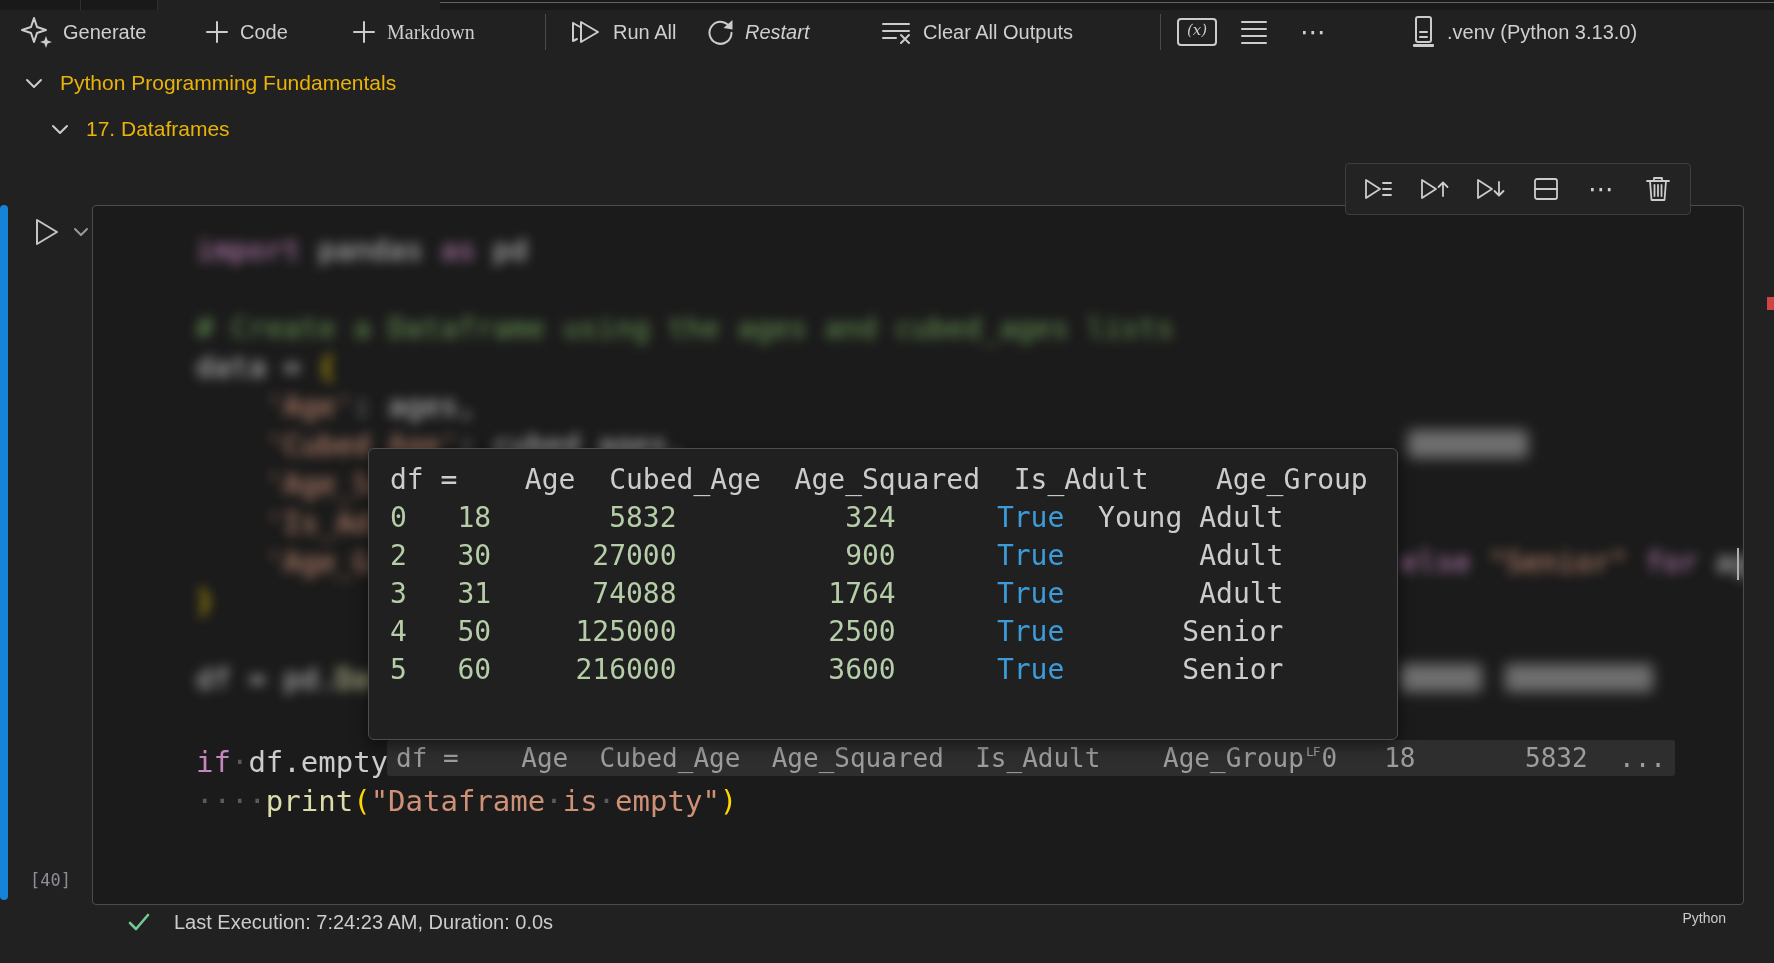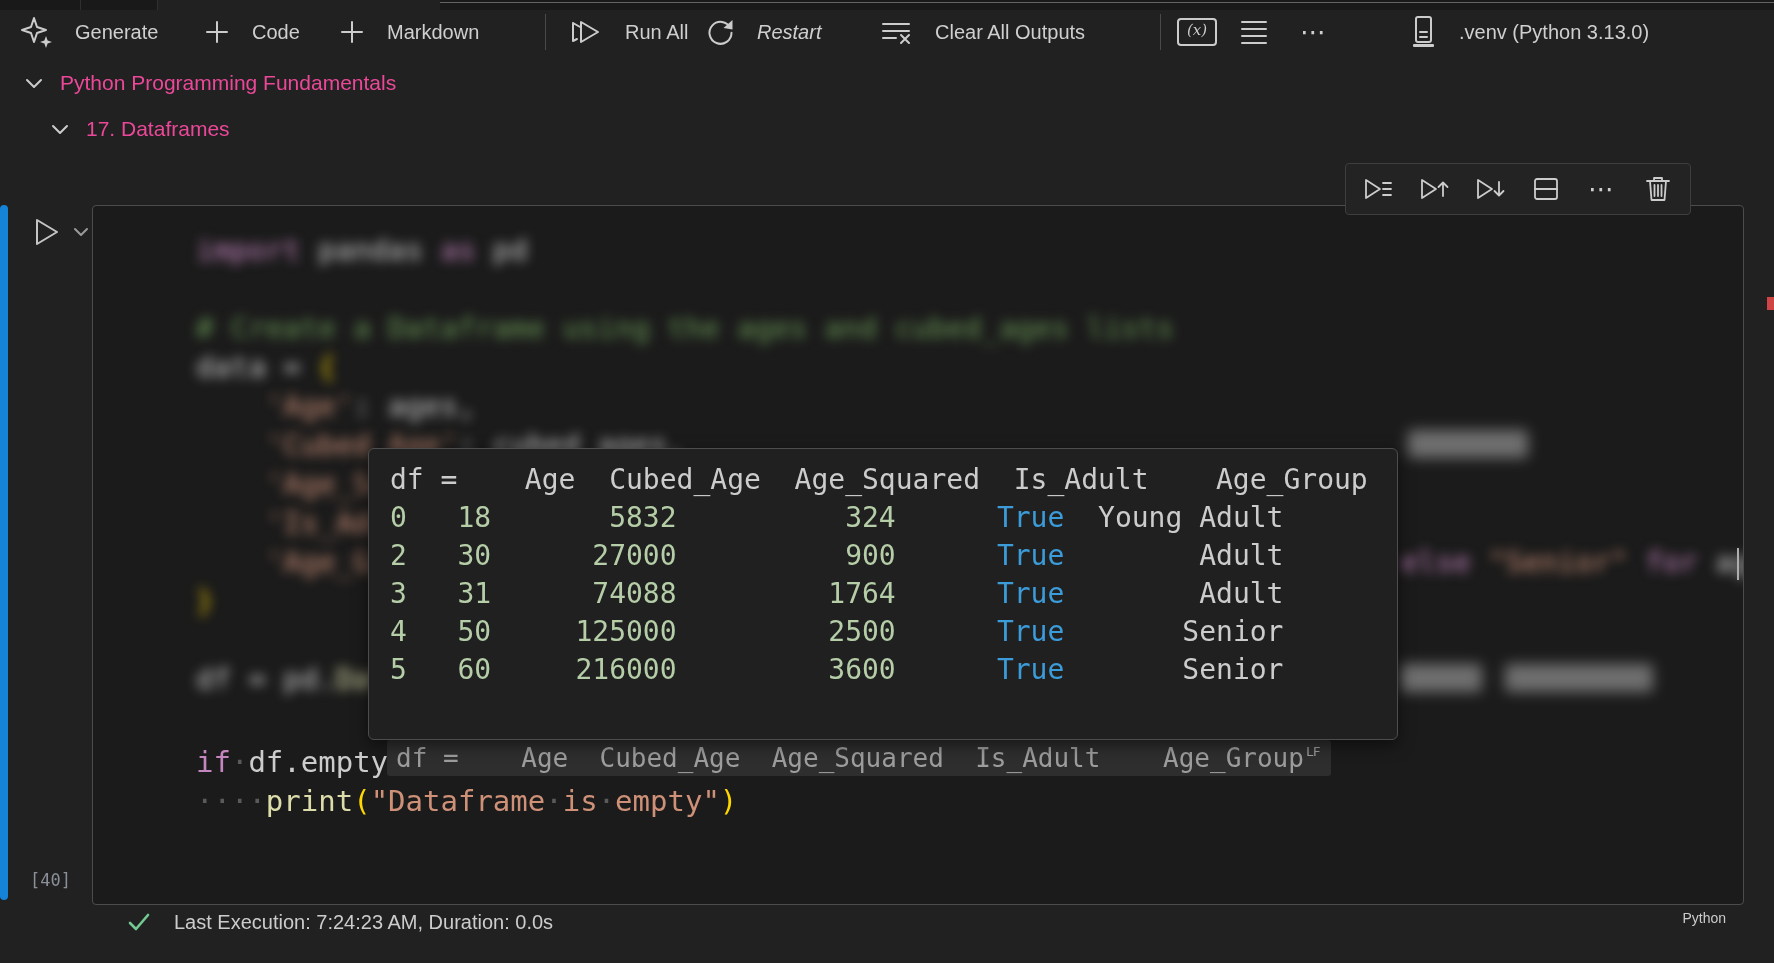--- a/index.html
+++ b/index.html
@@ -13,32 +13,32 @@
 
   
   .tabstrip { position:absolute; left:0; top:0; width:1774px; height:10px; background:#191919; }
   .tabstrip .seg { position:absolute; top:0; height:10px; }
   .tab-sep { position:absolute; top:0; width:1px; height:10px; background:#2f2f2f; }
   .tab-active { background:#212121; }
   .pane-topline { position:absolute; top:2px; height:1px; background:#636363; }
 
   
   .nb-toolbar { position:absolute; left:0; top:10px; width:1774px; height:46px; }
-  .tb-item { position:absolute; top:0; height:44px; display:flex; align-items:center; gap:21px; cursor:default;justify-content:space-between; }
+  .tb-item { position:absolute; top:0; height:44px; display:flex; align-items:center; gap:9px; cursor:default;justify-content:space-between; }
   .tb-item span.lbl { font-size:20px; color:#cfcfcf; white-space:nowrap; }
   .tb-sep { position:absolute; top:4px; width:1px; height:36px; background:#4a4a4a; }
   .more-dots { font-size:26px; color:#cfcfcf; letter-spacing:2px; }
 
   svg { display:block; }
   .ic { stroke:#cccccc; fill:none; stroke-width:2; stroke-linecap:round; stroke-linejoin:round; }
   .icf { fill:#cccccc; stroke:none; }
 
   
   .outline-row { position:absolute; display:flex; align-items:center; gap:14px; height:34px; cursor:default; }
-  .outline-row .hdr { font-size:21px; color:#ec4899; }
+  .outline-row .hdr { font-size:21px; color:#eab308; }
 
   
   .focus-bar { position:absolute; left:0; top:205px; width:8px; height:695px; background:#1584d8; background:var(--focus,#1584d8); border-radius:4px; }
   .cell-frame { position:absolute; left:92px; top:205px; width:1652px; height:700px; border:1px solid #4c4c4c; border-radius:4px; background:#1b1b1b; }
   .code-area { position:absolute; left:93px; top:206px; width:1650px; height:624px; overflow:hidden; }
 
   .code-line { position:absolute; left:67px; height:39px; line-height:39px; white-space:pre;
     font-family:"DejaVu Sans Mono","Liberation Mono",monospace; font-size:29px;margin-left:36px; }
   .blurred { filter:blur(6px); }
   .blob { position:absolute; background:#8b8b8b; opacity:.75; border-radius:4px; filter:blur(7px); }
@@ -110,21 +110,21 @@
 
     <div class="tb-item" style="left:203px;">
       <span>
         <svg width="28" height="28" viewBox="0 0 28 28">
             <path class="ic" d="M14 4 V24 M4 14 H24"></path>
           </svg>
       </span>
       <span class="lbl">Code</span>
     </div>
 
-    <div class="tb-item" style="left:338px;">
+    <div class="tb-item" style="left:350px;font-family:Liberation Serif, serif;">
       <span>
         <svg width="28" height="28" viewBox="0 0 28 28">
             <path class="ic" d="M14 4 V24 M4 14 H24"></path>
           </svg>
       </span>
       <span class="lbl">Markdown</span>
     </div>
 
     <div class="tb-sep" style="left:545px;"></div>
 
@@ -245,20 +245,21 @@
     <div class="blob" style="left:1412px;top:458px;width:148px;height:28px;"></div>
 
     <div class="cursor" style="left:1644px;top:342px;height:32px;"></div>
 
     <div class="code-line" style="top:537px;"><span class="tk-kw">if</span><span class="tk-ws">·</span><span class="tk-pl">df.empty</span><span class="tk-pl">:</span></div>
     <div class="code-line" style="top:576px;"><span class="tk-ws">····</span><span class="tk-fn">print</span><span class="tk-br">(</span><span class="tk-str">"Dataframe</span><span class="tk-ws">·</span><span class="tk-str">is</span><span class="tk-ws">·</span><span class="tk-str">empty"</span><span class="tk-br">)</span></div>
 
     <div class="ghost-strip">
       <span>df =    Age  Cubed_Age  Age_Squared  Is_Adult    Age_Group</span>
       <span class="lf-mark">LF</span>
+      <span>0   18       5832  ...</span>
     </div>
 
   </div>
 
   <div class="cell-status">
     <span style="margin-left:34px;">
       <svg width="26" height="26" viewBox="0 0 26 26">
           <path d="M4 14 L10 20 L22 6" fill="none" stroke="#73c991" stroke-width="2.6" stroke-linecap="round" stroke-linejoin="round"></path>
         </svg>
     </span>

